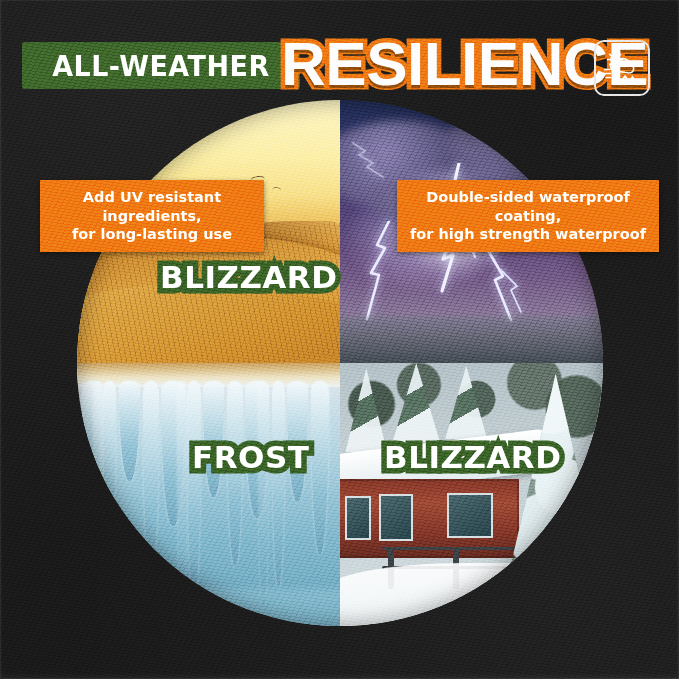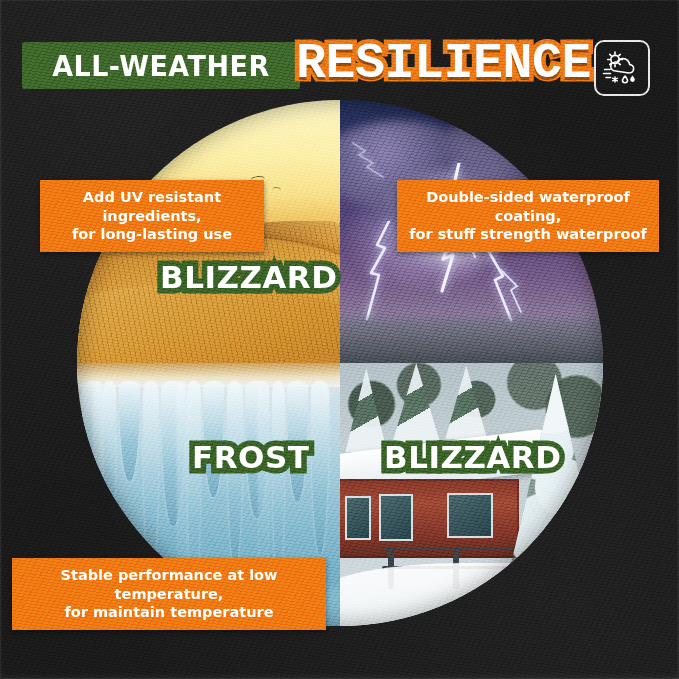--- a/index.html
+++ b/index.html
@@ -41,27 +41,26 @@
   #green-banner .txt{
     color:#ffffff;font-weight:bold;font-size:29px;letter-spacing:.5px;
     font-family:"DejaVu Sans", sans-serif;
     transform:scaleX(.93);white-space:nowrap;
   }
   #resilience{
     position:absolute;left:281px;top:26px;width:300px;height:68px;
     display:flex;align-items:center;justify-content:flex-start;
   }
   #resilience .txt{
-    font-family:Liberation Mono, monospace;
-    font-weight:bold;font-size:50px;letter-spacing:-.5px;line-height:1;
+    font-family:Liberation Sans, sans-serif;
+    font-weight:bold;font-size:62px;letter-spacing:-.5px;line-height:1;
     color:#fdfdfd;white-space:nowrap;transform:scaleX(1.0);
     -webkit-text-stroke:9px #f08215;
     paint-order:stroke fill;
     text-shadow:0 3px 0 rgba(0,0,0,.35);
-    margin-left:15px;
   }
   #weather-icon{
     position:absolute;left:594px;top:36px;width:52px;height:52px;
     border:2px solid #e9e9e9;border-radius:10px;
     display:flex;align-items:center;justify-content:center;
   }
 
   
   #circle{
     position:absolute;left:77px;top:100px;width:526px;height:526px;
@@ -381,19 +380,17 @@
     <div id="circle-shade"></div>
   </div>
 
   <div class="quad-label" id="label-scorching">BLIZZARD</div>
   <div class="quad-label" id="label-blizzard">BLIZZARD</div>
   <div class="quad-label" id="label-frost">FROST</div>
 
   <div class="callout" id="callout-tl">Add UV resistant ingredients,
 for long-lasting use</div>
   <div class="callout" id="callout-tr">Double-sided waterproof coating,
-for stuff strength waterproof</div>
-  <div class="callout" id="callout-bl">Stable performance at low temperature,
-for maintain temperature</div>
+for high strength waterproof</div>
 
   <div id="grain"></div>
   <div id="edge"></div>
 </div>
 
 </body></html>

